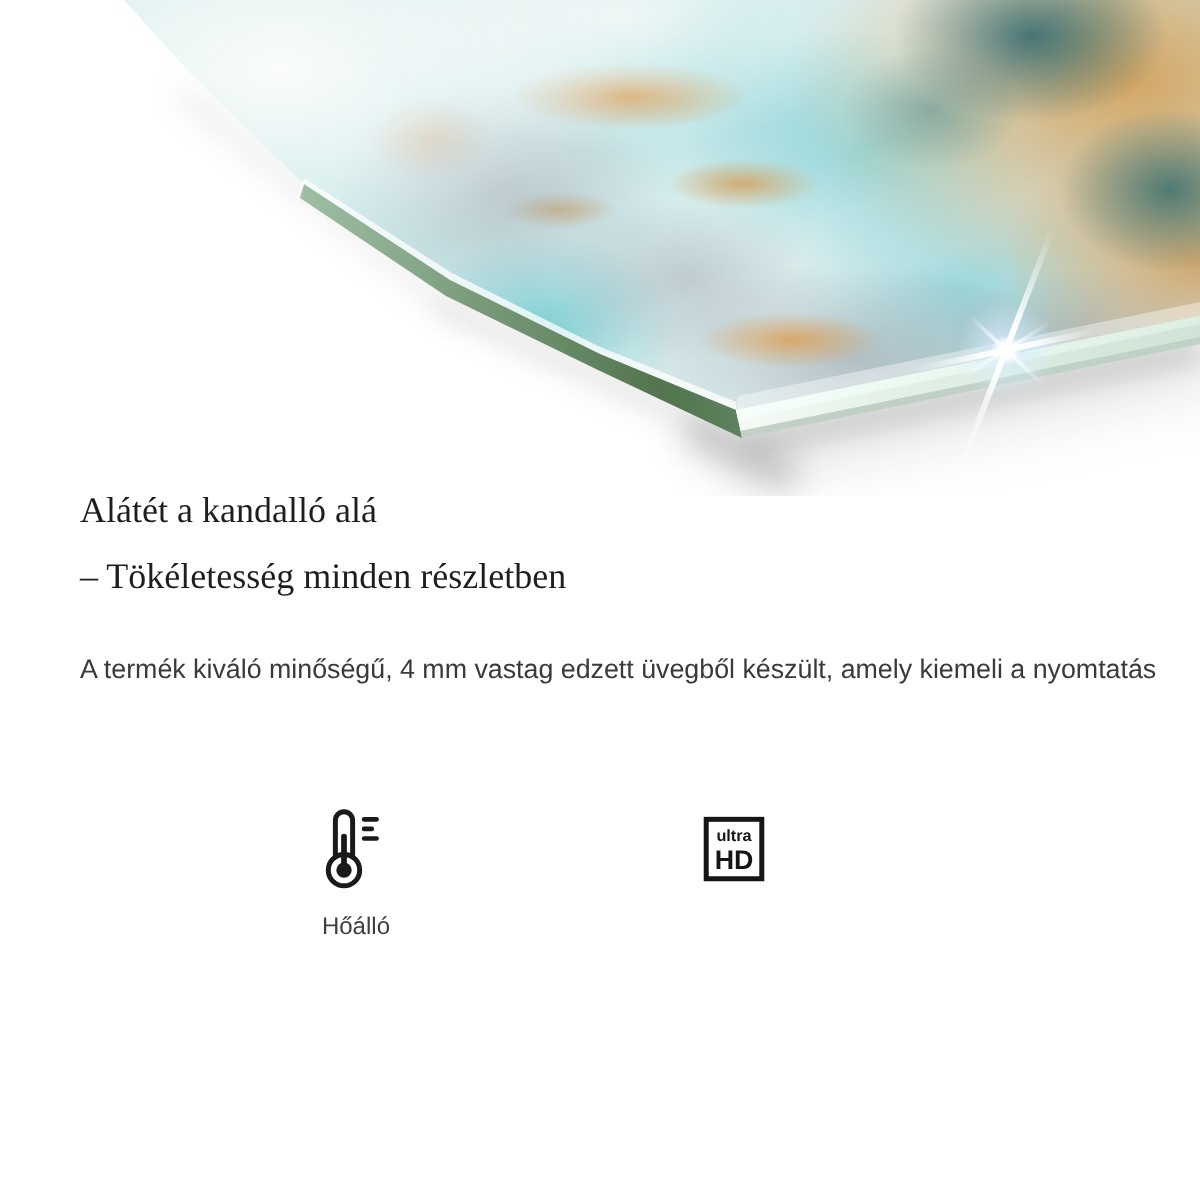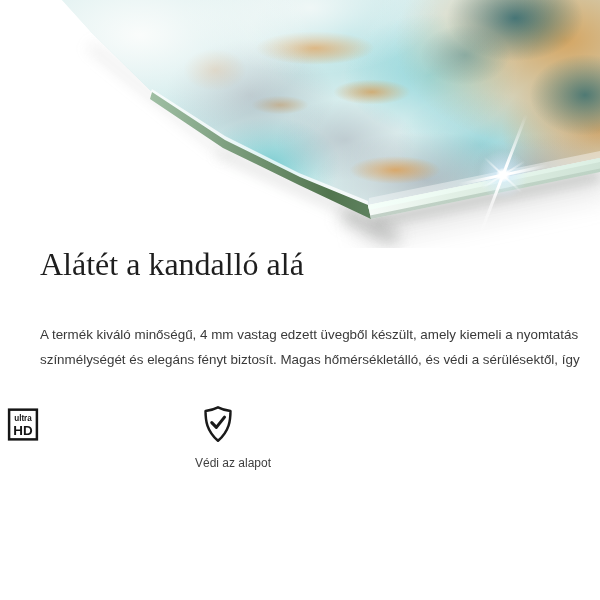--- a/index.html
+++ b/index.html
@@ -85,28 +85,28 @@
     background:linear-gradient(to right, rgba(255,255,255,0), #fff 40%, #fff 60%, rgba(255,255,255,0));}
   .s-ray-d1{width:2px;height:52px;transform:translate(-50%,-50%) rotate(58deg);
     background:linear-gradient(to bottom, rgba(255,255,255,0), rgba(255,255,255,.9) 50%, rgba(255,255,255,0));}
   .s-ray-d2{width:2px;height:52px;transform:translate(-50%,-50%) rotate(-47deg);
     background:linear-gradient(to bottom, rgba(255,255,255,0), rgba(255,255,255,.9) 50%, rgba(255,255,255,0));}
   .s-core{width:14px;height:14px;border-radius:50%;transform:translate(-50%,-50%);
     background:radial-gradient(circle,#fff 0 35%, rgba(255,255,255,0) 75%);}
 
   
   .heading{position:absolute;left:40px;top:227px;font-family:"Liberation Serif",serif;
-    font-size:32px;line-height:33px;color:#1e1e1e;font-weight:400;}
+    font-size:18px;line-height:33px;color:#1e1e1e;font-weight:400;}
   .paragraph{position:absolute;left:40px;top:309px;font-size:13.4px;line-height:25px;color:#3a3a3a;}
   .paragraph span{display:block;white-space:nowrap;}
 
   
   .features{position:absolute;left:0;top:399px;width:585px;
     display:grid;grid-template-columns:repeat(3,1fr);row-gap:16px;}
-  .feature{display:flex;flex-direction:column;align-items:flex-start;}
+  .feature{display:flex;flex-direction:column;align-items:flex-end;}
   .icon-wrap{height:52px;display:flex;align-items:center;justify-content:center;}
   .feature-label{margin-top:5px;font-size:12px;color:#3e3e3e;}
 </style>
 </head>
 <body>
 
 <div class="hero">
   <div class="shadow shadow-a"></div>
   <div class="shadow shadow-b"></div>
   <div class="shadow shadow-d"></div>
@@ -126,46 +126,55 @@
     <div class="s-ray-v"></div>
     <div class="s-ray-h"></div>
     <div class="s-ray-d1"></div>
     <div class="s-ray-d2"></div>
     <div class="s-core"></div>
   </div>
 </div>
 
 <h1 class="heading">
   <span style="display:block;">Alátét a kandalló alá</span>
+  <span style="display:block;">– Tökéletesség minden részletben</span>
 </h1>
 
 <p class="paragraph">
   <span>A termék kiváló minőségű, 4 mm vastag edzett üvegből készült, amely kiemeli a nyomtatás</span>
-  <span>színmélységét és elegáns fényt biztosít. Magas hőmérsékletálló, és védi a sérülésektől, így</span>
 </p>
 
 <div class="features">
 
+  <div class="feature">
+    <div class="icon-wrap">
+      <svg viewBox="0 0 48 48" width="46" height="46">
+        <g fill="none" stroke="#1a1a1a" stroke-width="2.6" stroke-linecap="round">
+          <path d="M19.5 27.5 V8.5 a4.5 4.5 0 0 1 9 0 V27.5"></path>
+          <circle cx="24" cy="34.5" r="8.2"></circle>
+        </g>
+        <g stroke="#1a1a1a" stroke-width="2.4" stroke-linecap="round">
+          <line x1="34.5" y1="8" x2="41" y2="8"></line>
+          <line x1="34.5" y1="13" x2="38.5" y2="13"></line>
+          <line x1="34.5" y1="18" x2="41" y2="18"></line>
+        </g>
+        <circle cx="24" cy="34.5" r="4" fill="#1a1a1a"></circle>
+        <line x1="24" y1="33" x2="24" y2="17" stroke="#1a1a1a" stroke-width="3" stroke-linecap="round"></line>
+      </svg>
+    </div>
+    <div class="feature-label">Hőálló</div>
+  </div>
 
   <div class="feature">
     <div class="icon-wrap">
       <svg viewBox="0 0 48 48" width="46" height="46">
         <rect x="9.5" y="8" width="29" height="31" fill="none" stroke="#161616" stroke-width="2.6"></rect>
         <text x="24" y="19.5" text-anchor="middle" font-size="8.5" font-weight="bold" font-family="Liberation Sans, sans-serif" fill="#161616">ultra</text>
         <text x="24" y="34" text-anchor="middle" font-size="14" font-weight="bold" font-family="Liberation Sans, sans-serif" fill="#161616">HD</text>
       </svg>
     </div>
   </div>
 
-  <div class="feature">
-    <div class="icon-wrap">
-      <svg viewBox="0 0 48 48" width="46" height="46">
-        <path d="M24 5.5 C28 7.5 33 8.8 37 9.3 C37 19 36 30 24 40.5 C12 30 11 19 11 9.3 C15 8.8 20 7.5 24 5.5 Z" fill="none" stroke="#1a1a1a" stroke-width="2.6" stroke-linejoin="round"></path>
-        <path d="M17.5 21.5 L22.3 26.5 L30.8 15.8" fill="none" stroke="#1a1a1a" stroke-width="3.2" stroke-linecap="round" stroke-linejoin="round"></path>
-      </svg>
-    </div>
-    <div class="feature-label">Védi az alapot</div>
-  </div>
 
 
 
 
 </div>
 
 </body></html>

